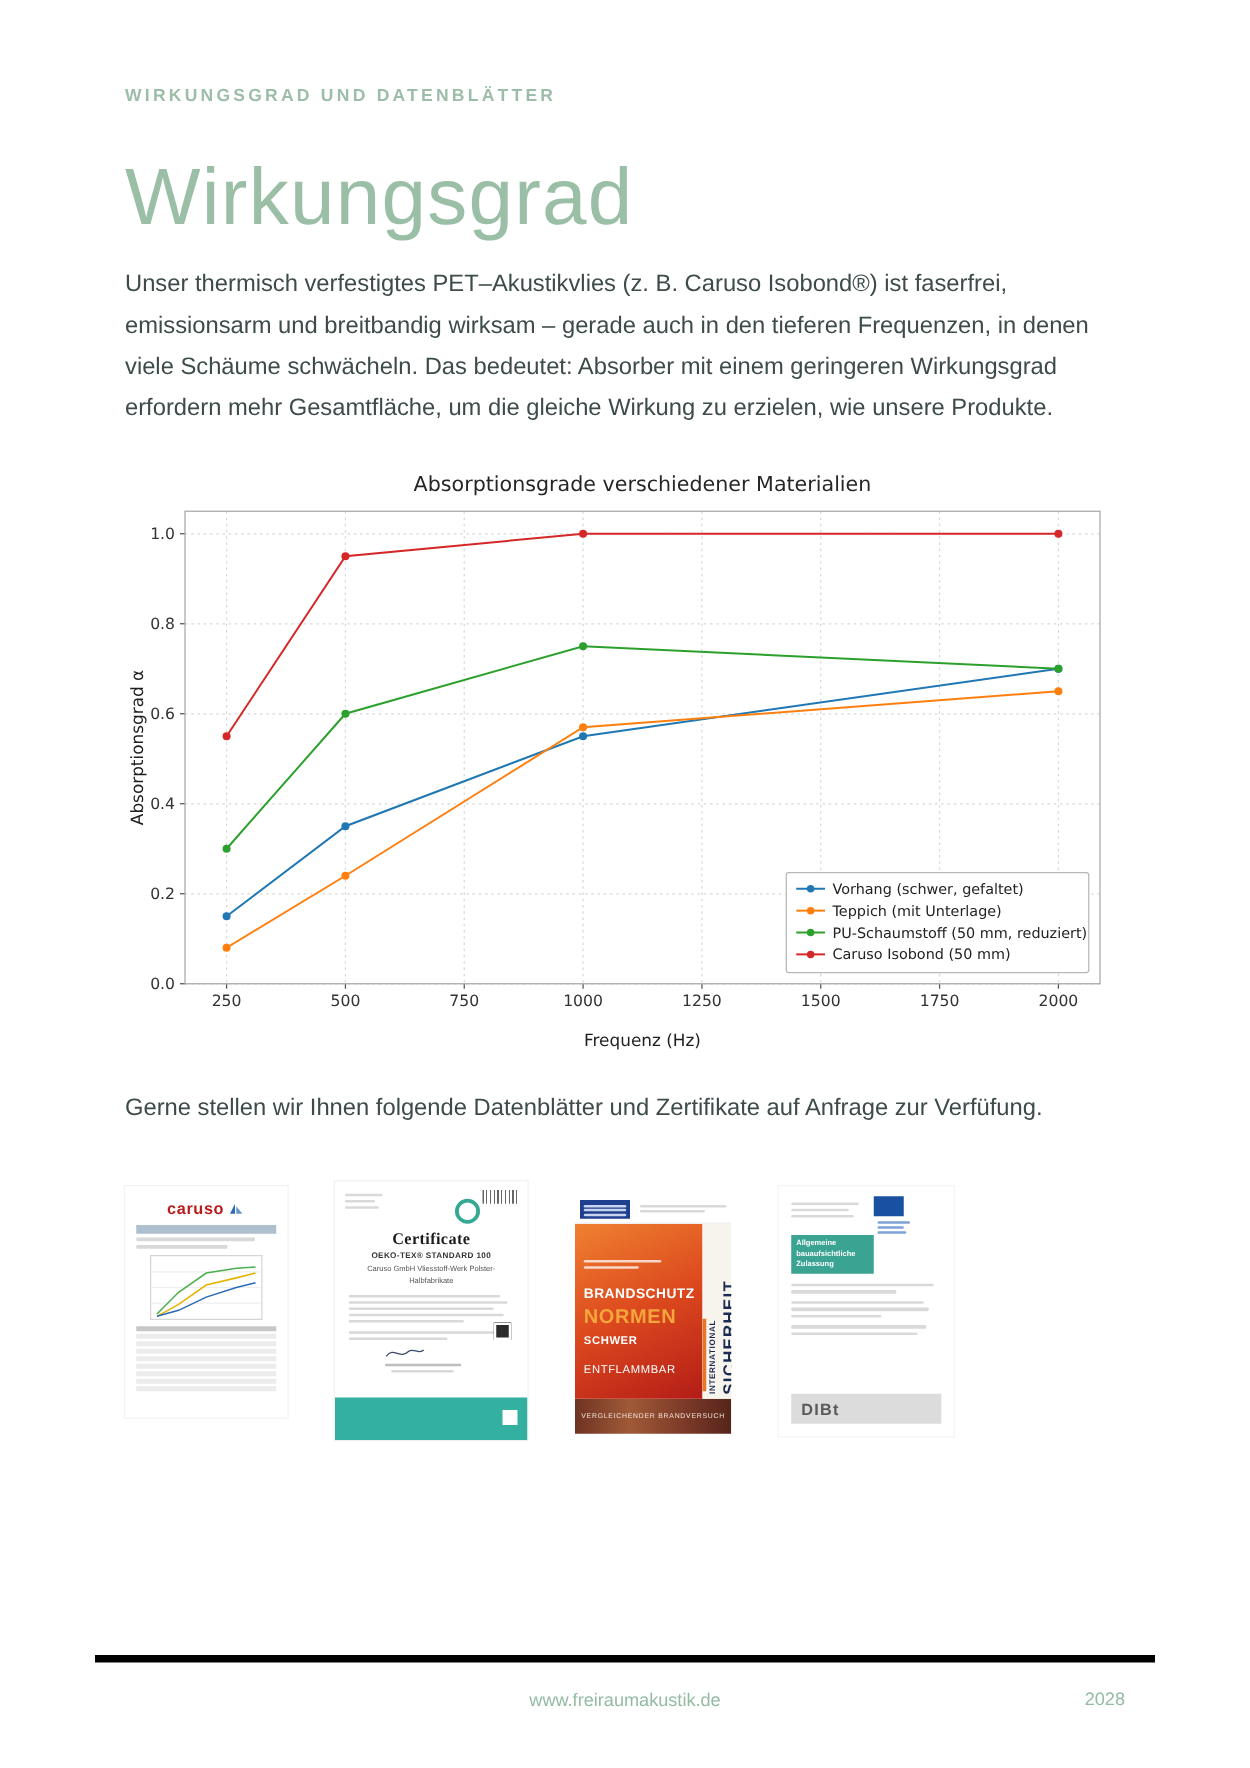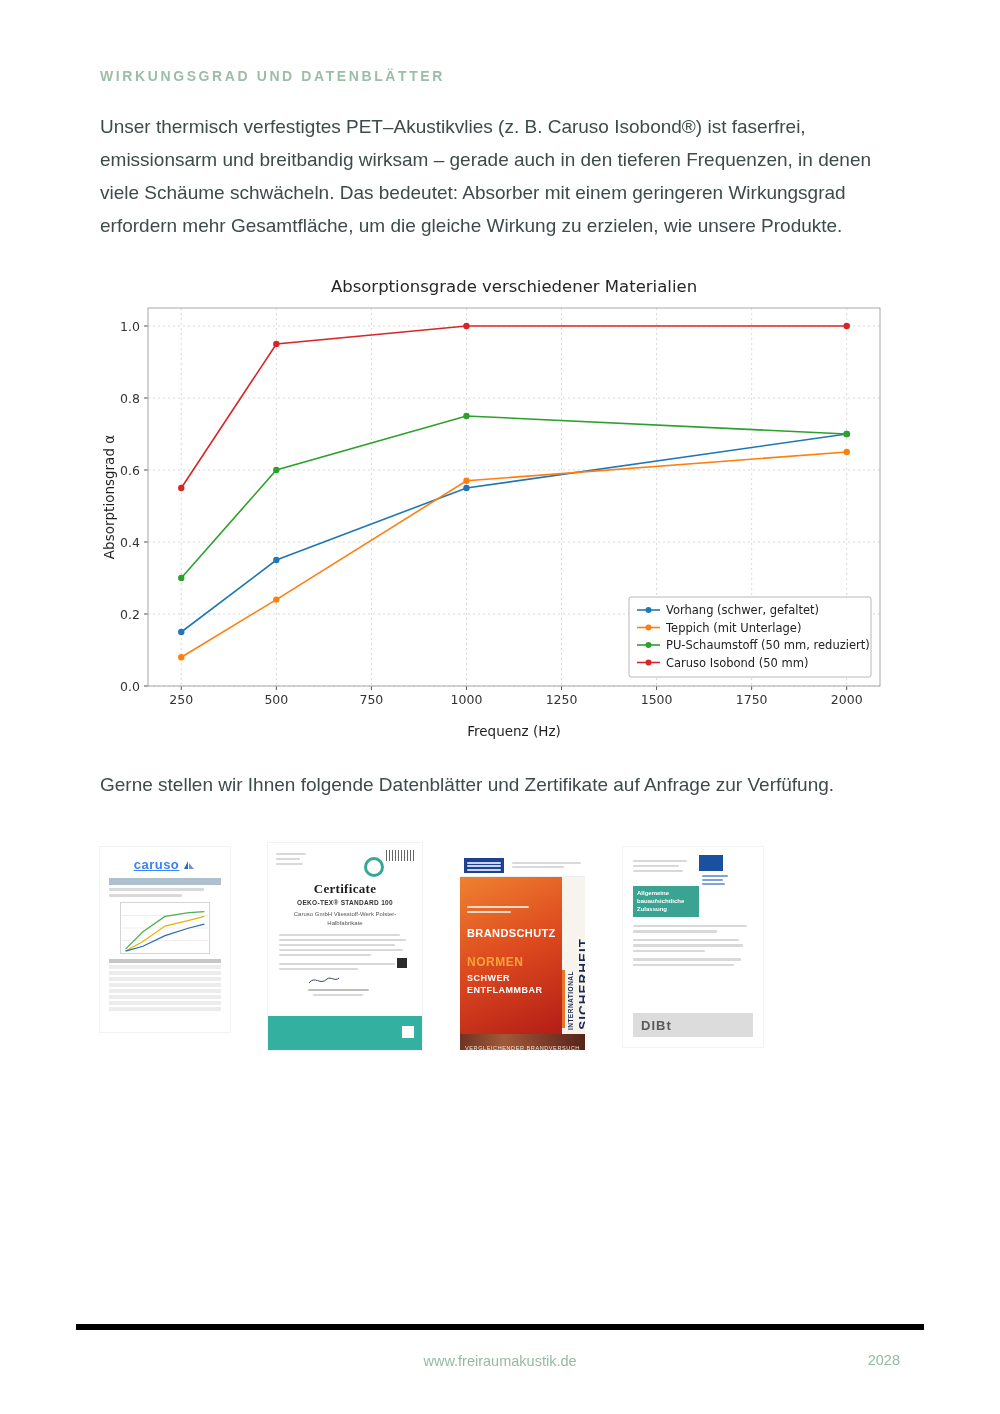--- a/index.html
+++ b/index.html
@@ -32,21 +32,21 @@
 
   
   .thumbs { margin-top:42px; display:flex; gap:38px; align-items:flex-start; }
   .card { position:relative; background:#fff; flex:none; box-shadow:0 0 0 1px #f2f2f2; overflow:hidden; }
   .bar { height:3px; background:#d9d9d9; border-radius:1px; margin:3px 0; }
   .bar.dk { background:#bdbdbd; }
 
   
   .card-caruso { width:130px; height:185px; padding:10px 9px; margin-top:4px; }
   .caruso-brand { display:flex; align-items:center; justify-content:center; gap:4px; }
-  .caruso-name { color:#3b82f6; font-weight:700; font-size:13px; letter-spacing:.5px;text-decoration:underline; }
+  .caruso-name { color:#b91c1c; font-weight:700; font-size:13px; letter-spacing:.5px; }
   .c-headrow { height:7px; background:#aebfce; margin:6px 0 2px; }
   .mini-chart { display:block; margin:5px auto 4px; border:1px solid #d5d5d5; }
   .c-table { margin-top:5px; }
   .c-table .row { height:4px; margin:2px 0; background:#ececec; }
   .c-table .row.h { background:#c7c7c7; }
 
   
   .card-oeko { width:154px; height:207px; padding:10px 11px; }
   .corner-block { position:absolute; top:7px; left:8px; width:30px; }
   .barcode { position:absolute; top:7px; right:8px; width:28px; height:11px;
@@ -63,28 +63,28 @@
   .teal-band { position:absolute; left:0; right:0; bottom:0; height:34px; background:#33b0a0; }
   .teal-band .sq { position:absolute; right:8px; top:10px; width:12px; height:12px; background:#fff; }
 
   
   .card-brand { width:125px; height:195px; margin-top:12px; box-shadow:none; }
   .bs-top { height:22px; background:#fff; position:relative; border-bottom:1px solid #eee; }
   .bs-bluebox { position:absolute; left:4px; top:3px; width:40px; height:15px; background:#1f3f8f; padding:2px 3px; }
   .bs-bluebox .bar { height:2px; background:#c9d4ee; margin:1.5px 0; }
   .bs-topbars { position:absolute; left:52px; right:4px; top:5px; }
   .bs-topbars .bar { height:2px; margin:2px 0; }
-  .bs-body { display:flex; height:157px; }
+  .bs-body { display:flex; height:140px; }
   .bs-grad { flex:1; background:linear-gradient(155deg,#ef8130 0%, #dd4a1e 48%, #b31d17 100%);
              padding:26px 6px 0 7px; }
   .bs-grad .bar { background:rgba(255,255,255,.75); height:2px; width:70%; }
   .bs-title { color:#fff; font-weight:700; font-size:11px; letter-spacing:.4px; margin-top:14px; }
-  .bs-normen { color:#f4a73c; font-weight:700; font-size:12px; margin-top:16px; letter-spacing:.5px; }
+  .bs-normen { color:#f4a73c; font-weight:700; font-size:16px; margin-top:4px; letter-spacing:.5px; }
   .bs-schwer { color:#fff; font-weight:700; font-size:9px; margin-top:4px; letter-spacing:.5px; }
-  .bs-entfl { color:#fff; font-weight:700; font-size:9px; margin-top:2px; letter-spacing:.5px; }
+  .bs-entfl { color:#fff; font-weight:400; font-size:9px; margin-top:13px; letter-spacing:.5px; }
   .bs-side { width:36px; background:#f7f4ee; display:flex; justify-content:center; align-items:flex-end; gap:2px; padding-bottom:4px; }
   .vert { writing-mode:vertical-rl; transform:rotate(180deg); color:#1b2a52; font-weight:700; }
   .vert.big { font-size:13.5px; letter-spacing:1px; }
   .vert.small { font-size:6.5px; letter-spacing:.5px; }
   .vert-orange { width:3px; height:58px; background:#e8762a; align-self:flex-end; margin-bottom:2px; }
   .bs-photo { height:28px; background:linear-gradient(90deg,#6e3322,#a05a38 35%,#7c3a28 70%,#55251a);
               display:flex; align-items:center; justify-content:center; }
   .bs-caption { color:#f0e3d8; font-size:5.5px; letter-spacing:.6px; }
 
   
@@ -110,20 +110,21 @@
 </style>
 </head>
 <body>
 
 <div class="page">
 
   <div class="header">
     <div class="eyebrow">WIRKUNGSGRAD UND DATENBLÄTTER</div>
   </div>
 
+  <h1 class="h1">Wirkungsgrad</h1>
   <p class="body-text">Unser thermisch verfestigtes PET–Akustikvlies (z. B. Caruso Isobond®) ist faserfrei, emissionsarm und breitbandig wirksam – gerade auch in den tieferen Frequenzen, in denen viele Schäume schwächeln. Das bedeutet: Absorber mit einem geringeren Wirkungsgrad erfordern mehr Gesamtfläche, um die gleiche Wirkung zu erzielen, wie unsere Produkte.</p>
 
   <div class="chart-wrap">
     <svg id="chart-svg" width="800" height="470">
         <line class="grid" x1="81.27272727272728" y1="34" x2="81.27272727272728" y2="412"></line>
         <line class="tick" x1="81.27272727272728" y1="412" x2="81.27272727272728" y2="416"></line>
         <text class="tlabel" x="81.27272727272728" y="430" text-anchor="middle">250</text>
         <line class="grid" x1="176.33766233766235" y1="34" x2="176.33766233766235" y2="412"></line>
         <line class="tick" x1="176.33766233766235" y1="412" x2="176.33766233766235" y2="416"></line>
         <text class="tlabel" x="176.33766233766235" y="430" text-anchor="middle">500</text>

